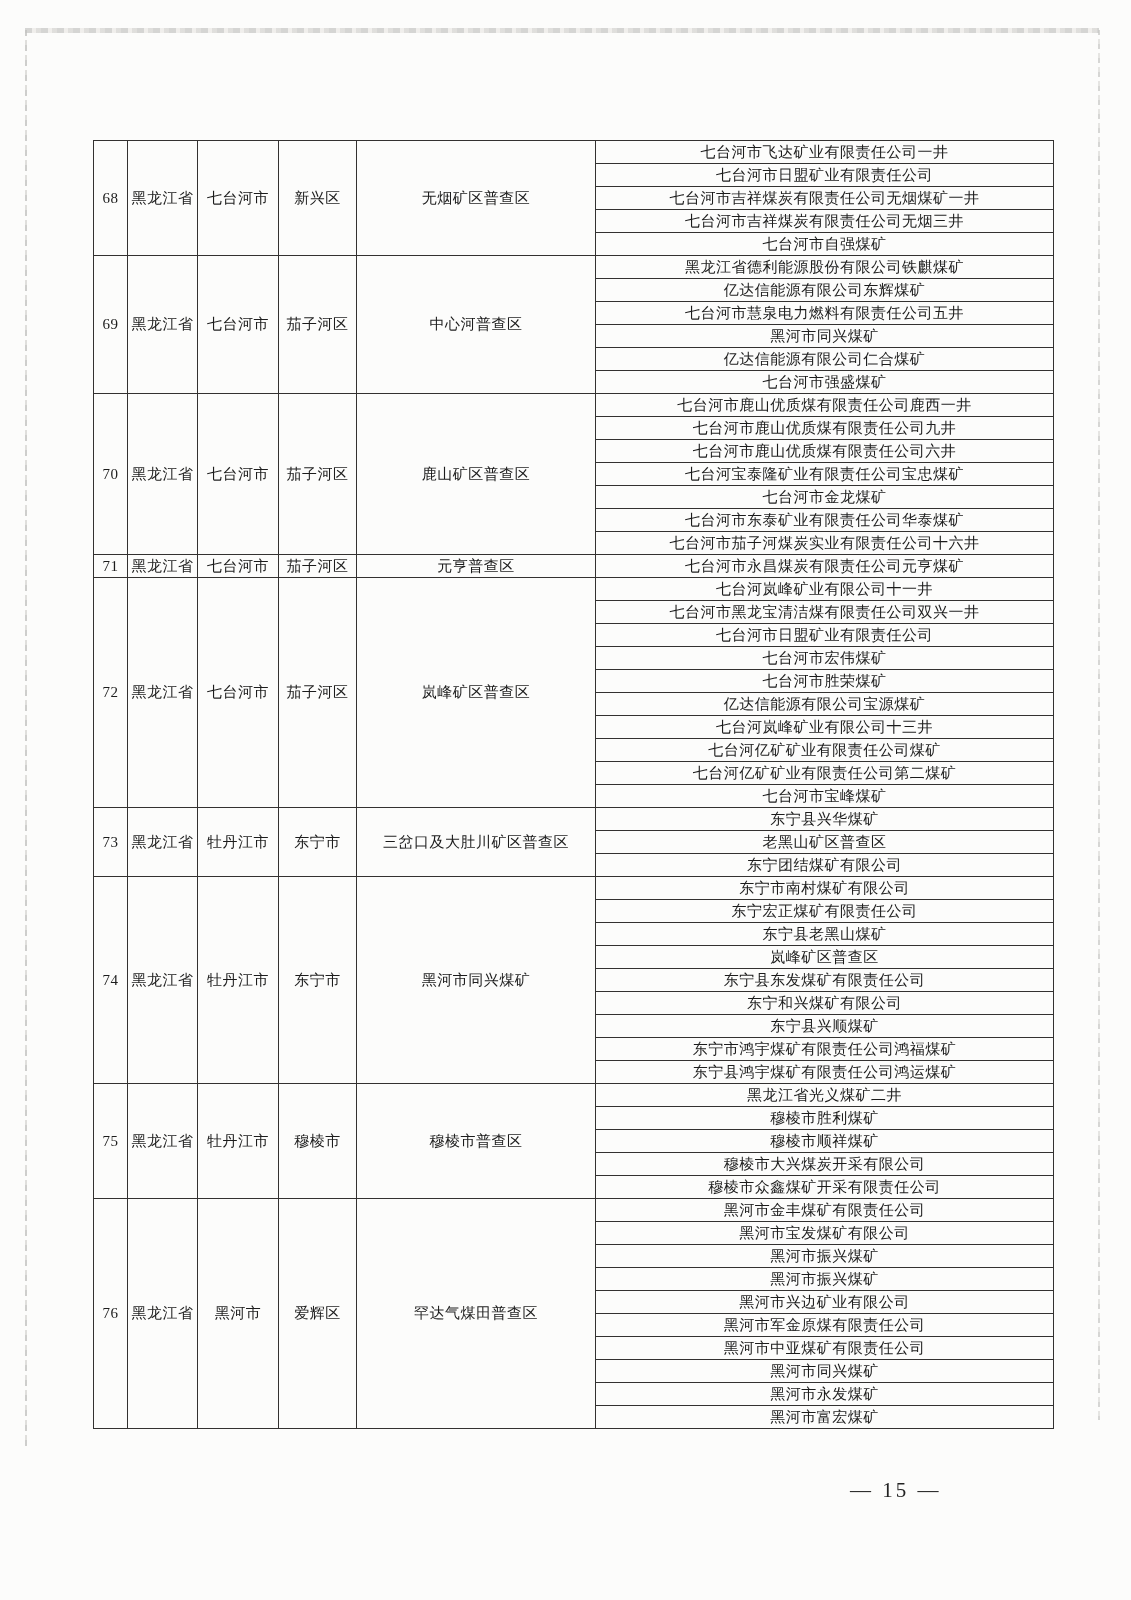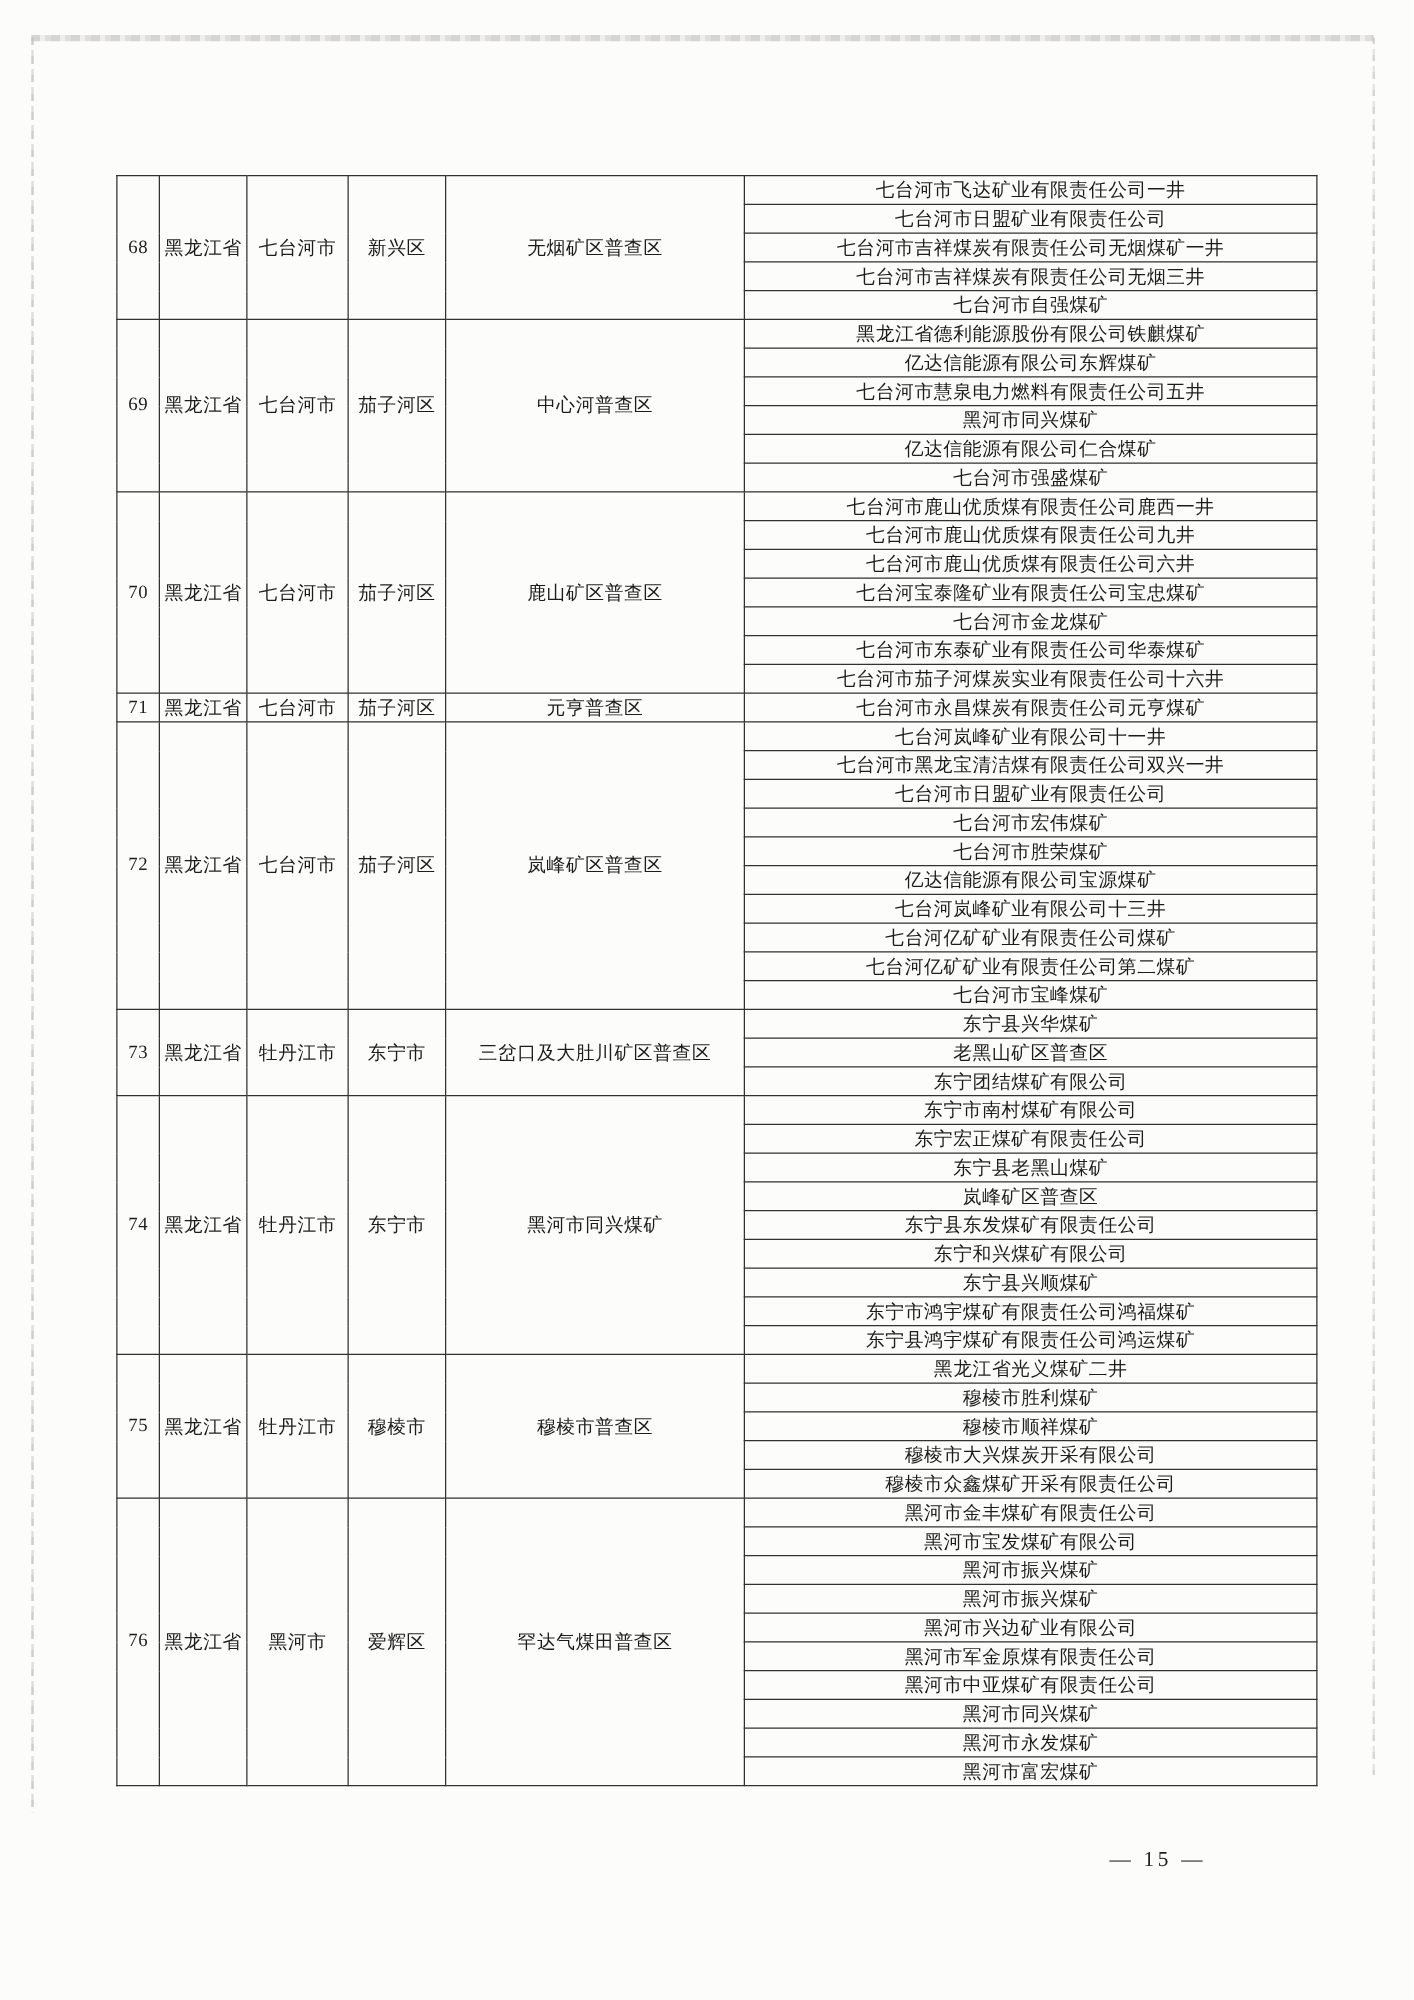--- a/index.html
+++ b/index.html
@@ -53,24 +53,24 @@
     letter-spacing: 0.5px;
     padding: 0 3px;
     overflow: hidden;
     white-space: nowrap;
   }
   table.survey tr { height: 23px; }
   td.cell-no { font-size: 14px; letter-spacing: 0; }
   td.cell-company { }
   .page-number {
     position: absolute;
-    left: 825px; top: 1478px;
+    left: 850px; top: 1478px;
     width: 140px;
-    text-align: right;
-    font-size: 17px;
+    text-align: left;
+    font-size: 21px;
     letter-spacing: 3px;
     color: #222;
     font-family: "Liberation Serif", "DejaVu Serif", serif;
   }
 </style>
 </head>
 <body>
 
 <div class="page">
   <div class="scan-edge-top"></div>

